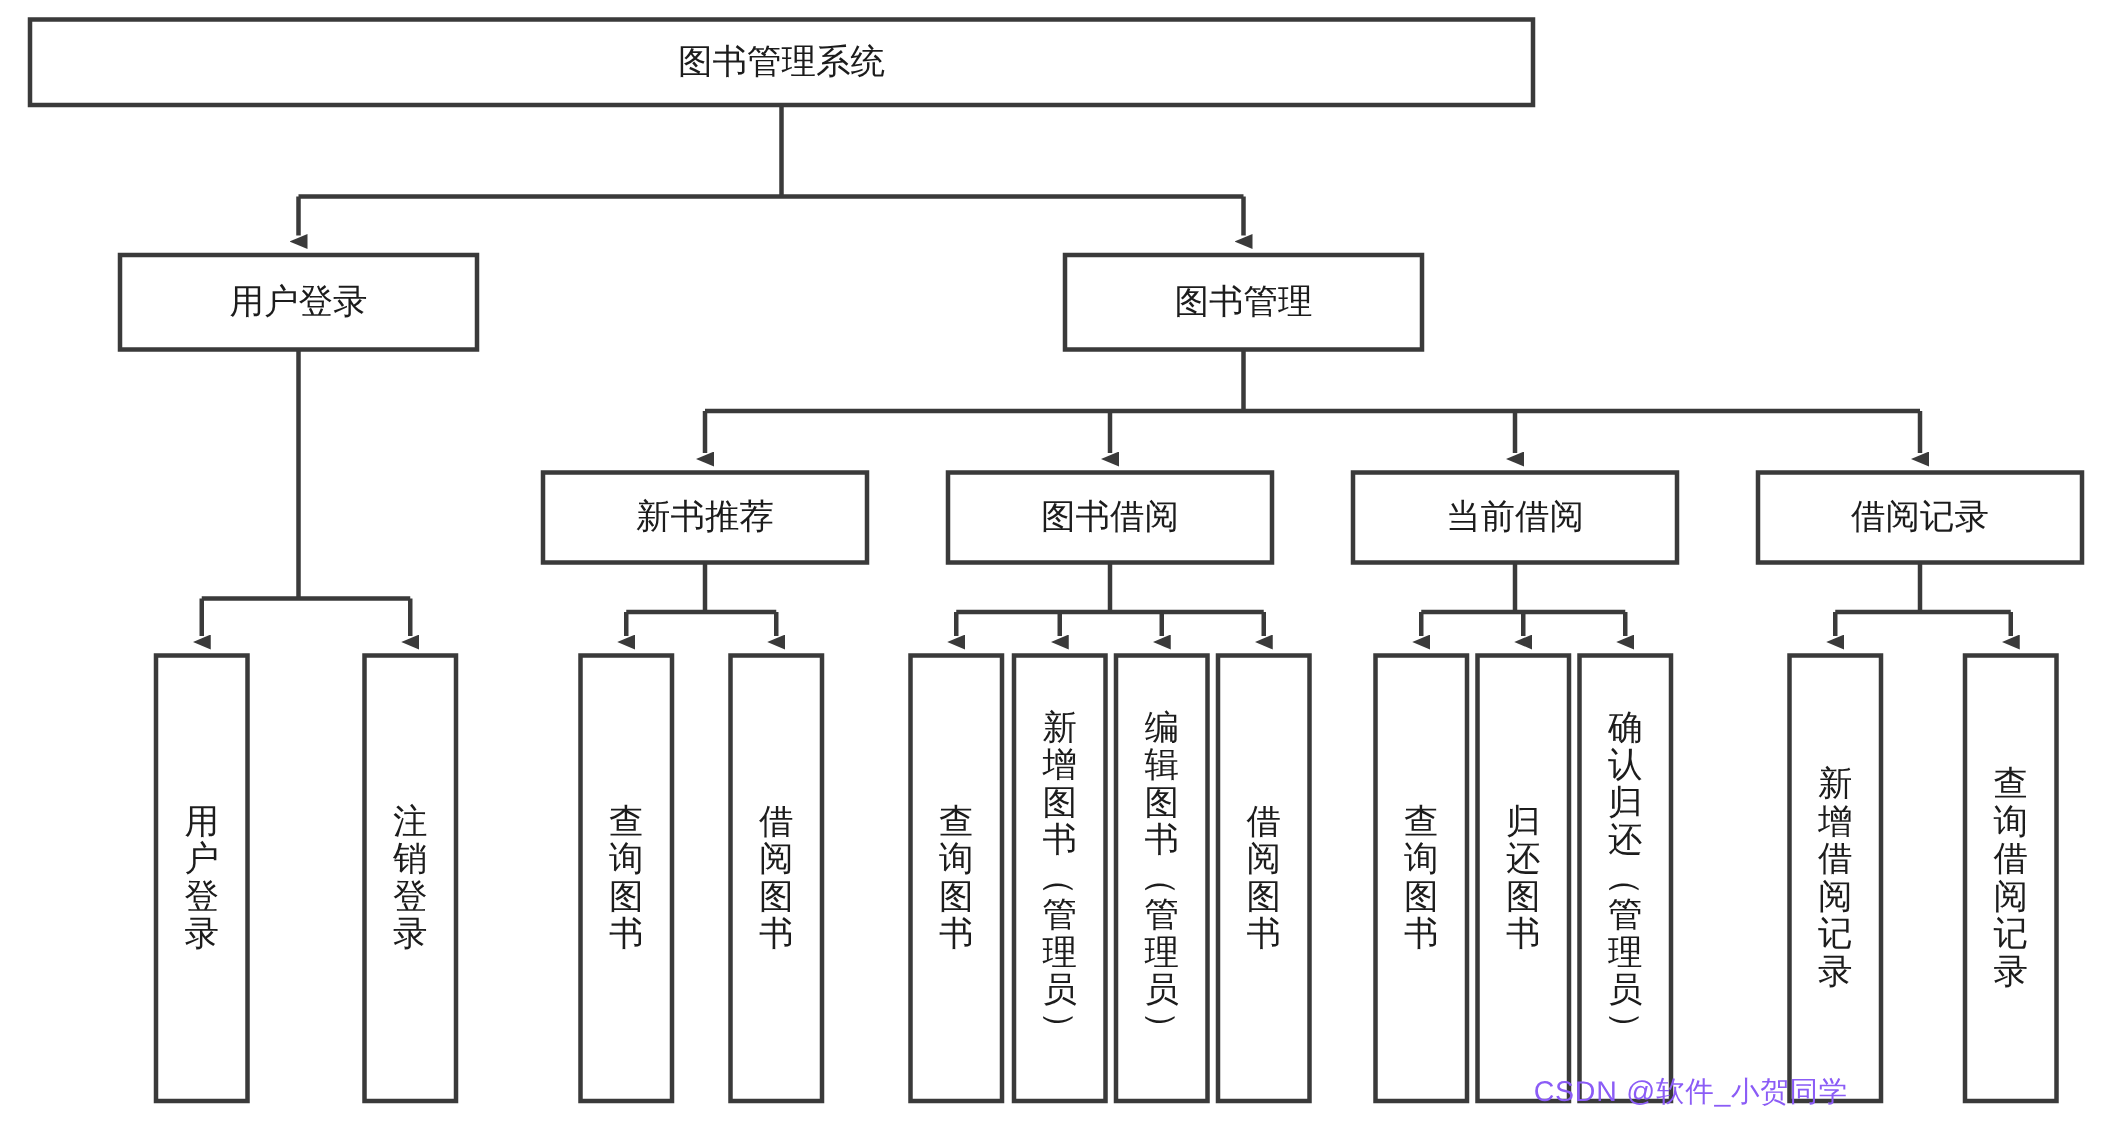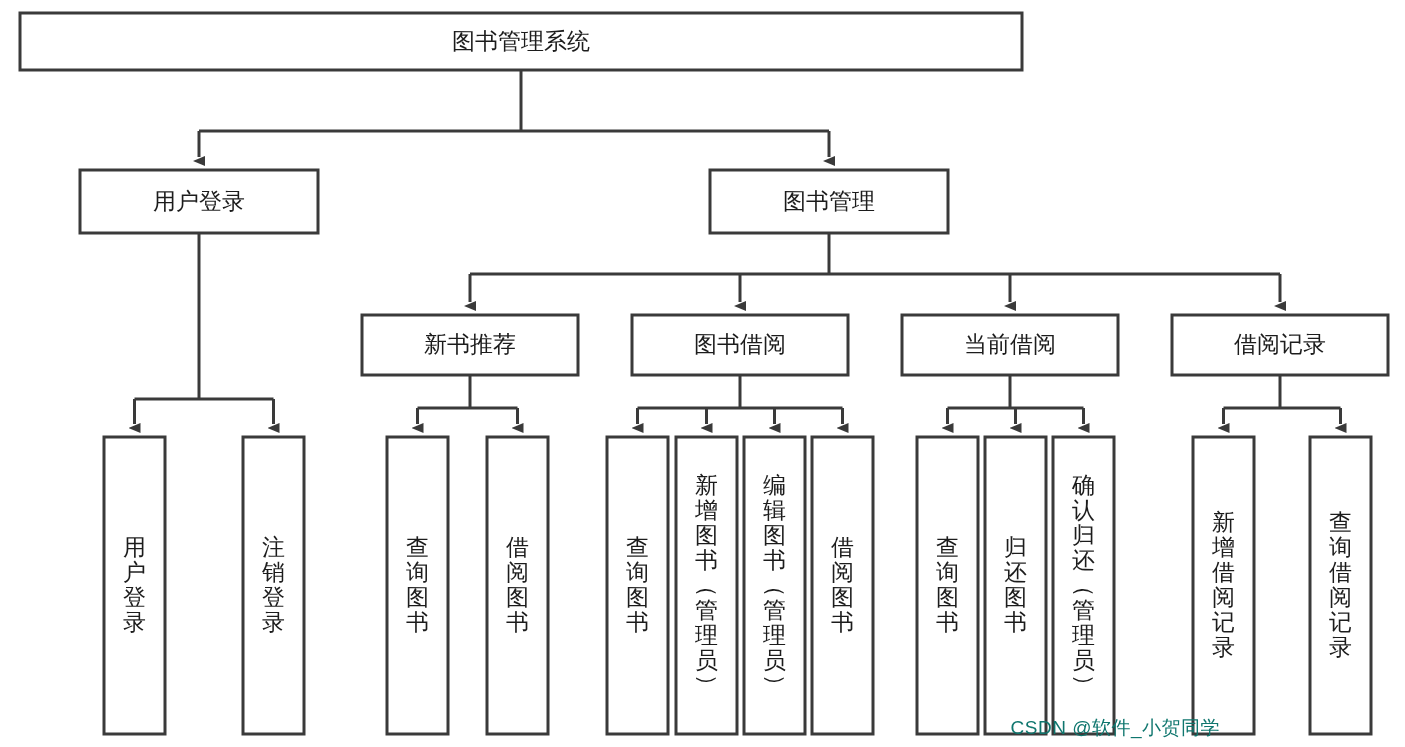--- a/index.html
+++ b/index.html
@@ -50,25 +50,25 @@
     dominant-baseline: middle;
   }
   .node-label-v {
     font-family: "Liberation Sans", "DejaVu Sans", sans-serif;
     fill: #1c1c1c;
     font-size: 23px;
     text-anchor: middle;
   }
   .watermark {
     position: absolute;
-    right: 28px;
+    right: 16px;
     bottom: 6px;
     font-family: "Liberation Sans", "DejaVu Sans", sans-serif;
     font-size: 19px;
-    color: #0f766e;
+    color: #8b5cf6;
     white-space: nowrap;
     letter-spacing: 0.5px;
     pointer-events: none;
   }
 </style>
 </head>
 <body>
 
 <div id="diagram-root">
 

